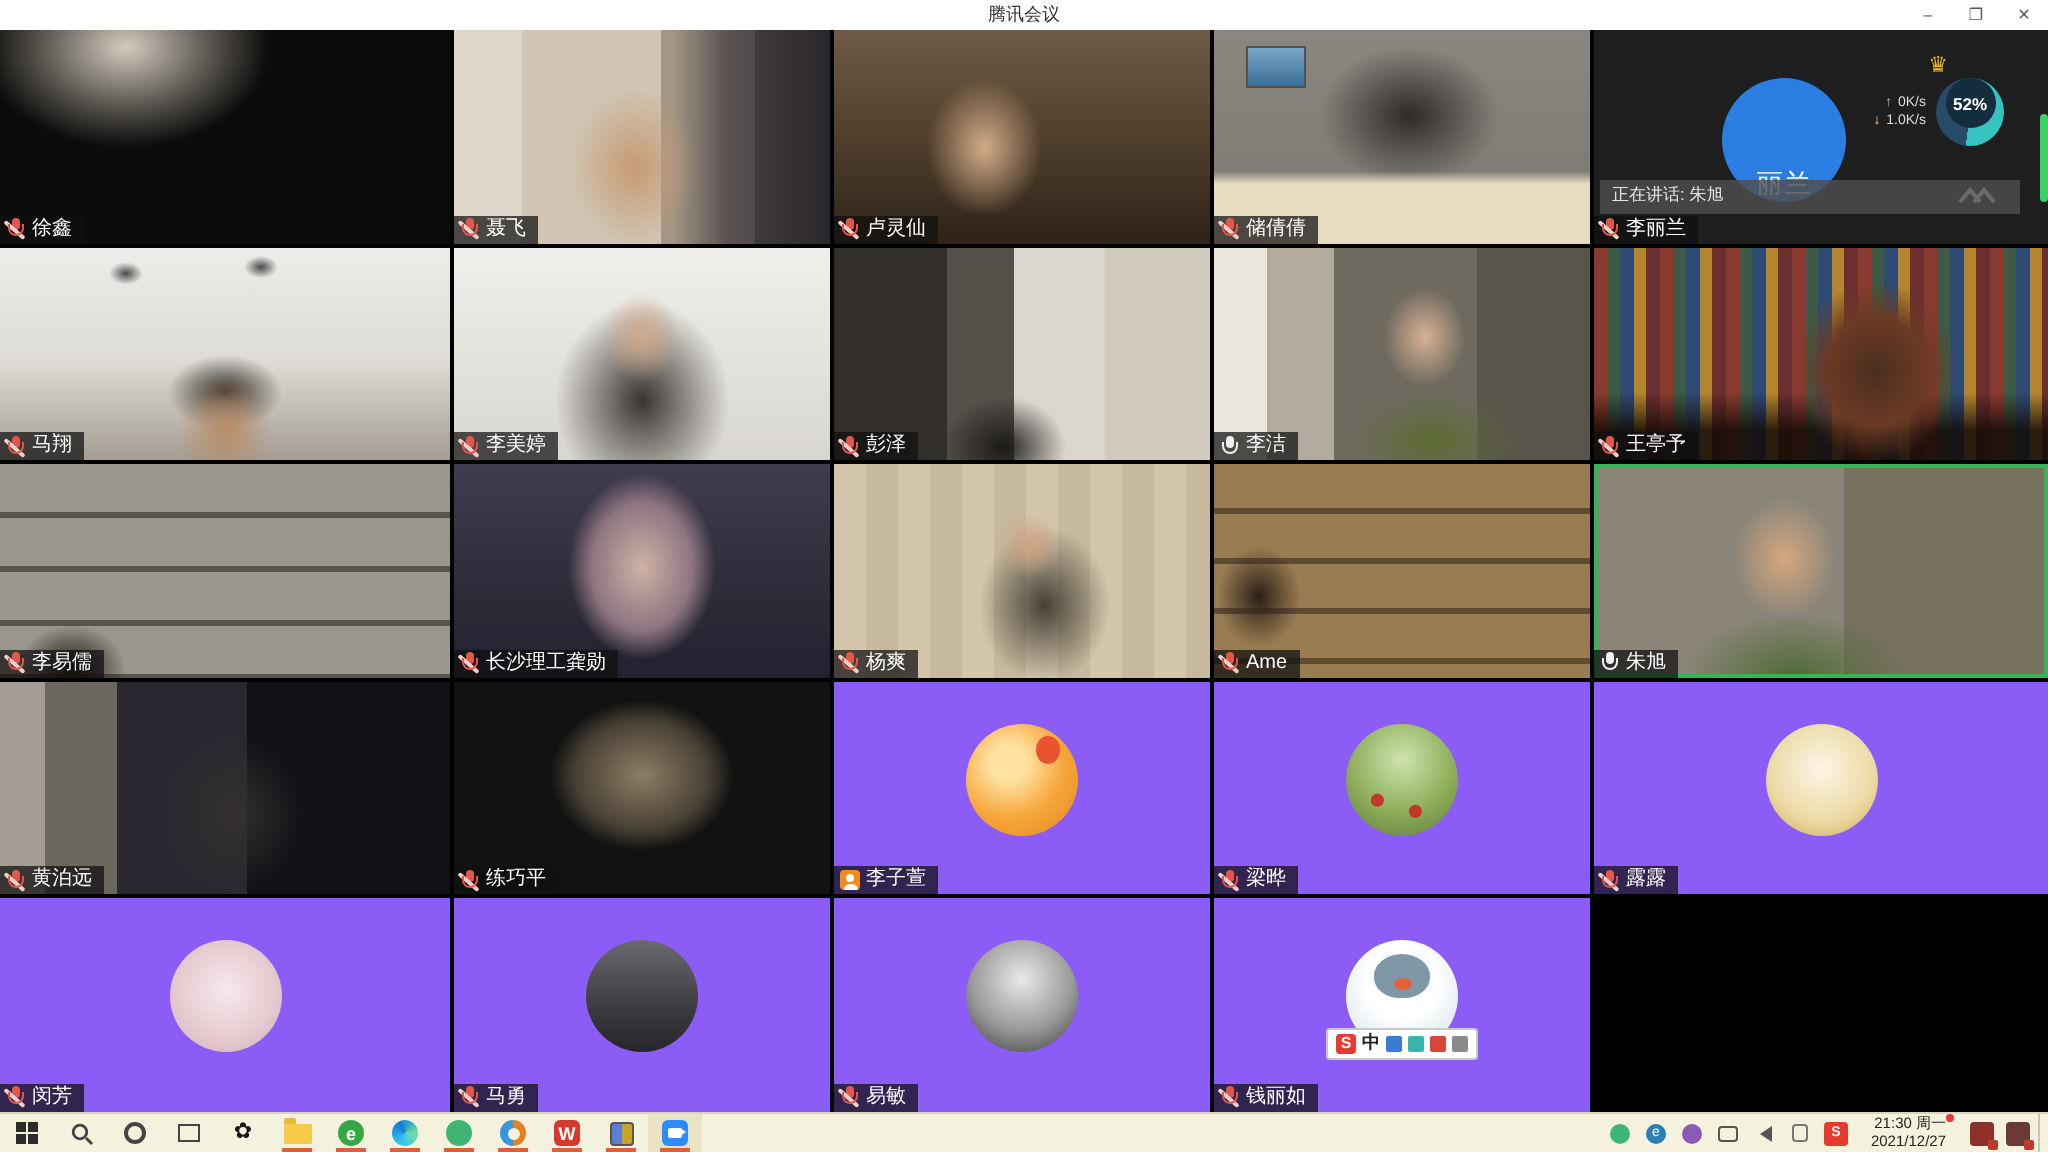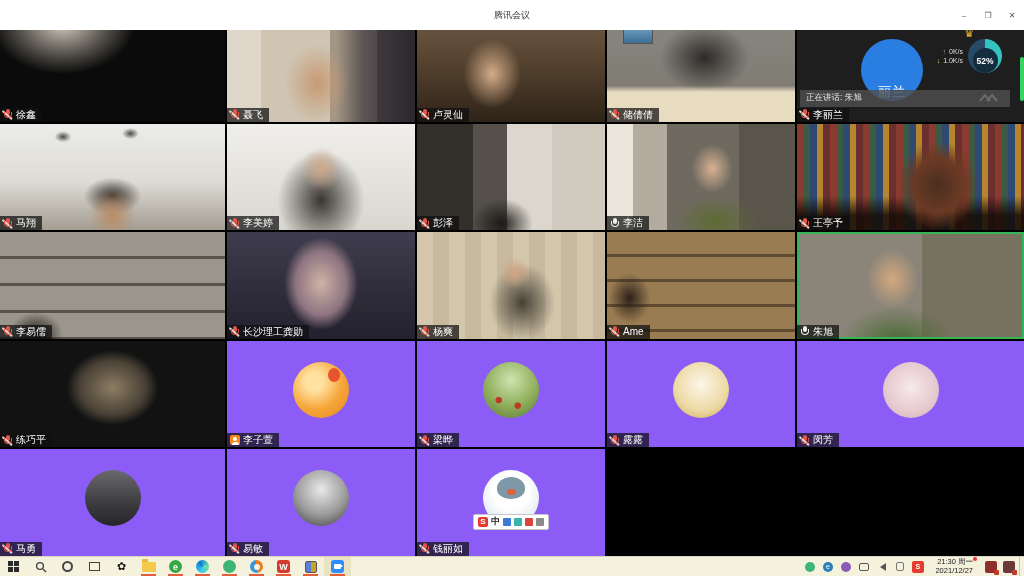--- a/index.html
+++ b/index.html
@@ -1,20 +1,20 @@
 <!DOCTYPE html>
 <html><head>
 <meta charset="utf-8">
 <style>
   html,body{margin:0;padding:0}
   body{width:1024px;height:576px;position:relative;overflow:hidden;background:#000;
        font-family:"Liberation Sans",sans-serif;-webkit-font-smoothing:antialiased}
 
   
-  .tb{position:absolute;top:0;left:0;width:1024px;height:30px;background:#fff;display:flex;align-items:center;z-index:5}
+  .tb{position:absolute;top:0;left:0;width:1024px;height:15px;background:#fff;display:flex;align-items:center;z-index:5}
   .tb-title{position:absolute;left:50%;transform:translateX(-50%);font-size:9px;color:#333}
   .tb-ctrls{margin-left:auto;display:flex;height:100%}
   .tbtn{width:24px;height:100%;display:flex;align-items:center;justify-content:center;font-size:8px;color:#555;cursor:default}
 
   
   .stage{position:absolute;top:15px;left:0;width:1024px;height:541px;background:#000;display:grid;
          grid-template-columns:225px 1fr 1fr 1fr 227px;grid-template-rows:repeat(5,1fr);gap:2px}
   .tile{position:relative;overflow:hidden;background:#8b5cf6}
   .tile.speaking{box-shadow:inset 0 0 0 2px #35b558}
 
@@ -99,21 +99,21 @@
 
   
   .bigav{position:absolute;left:42%;top:24px;transform:translateX(-50%);width:62px;height:62px;border-radius:50%;
          background:#2a7de1;display:flex;align-items:flex-end;justify-content:center;color:#fff;font-size:13px;letter-spacing:1px}
   .stats{position:absolute;right:22px;top:12px;display:flex;flex-direction:column;align-items:flex-end;z-index:2}
   .crown{font-size:11px;color:#f0b429;line-height:12px;margin-right:28px}
   .statrow{display:flex;align-items:center;gap:5px}
   .net{display:flex;flex-direction:column;align-items:flex-end;font-size:7px;color:#ddd;line-height:9px}
   .net .up{color:#9db9d8;margin-right:1px}.net .dn{color:#ffd166;margin-right:1px}
   .ring{width:34px;height:34px;border-radius:50%;background:conic-gradient(#35c3c0 0 52%,#274b66 0);
-        display:flex;align-items:flex-end;justify-content:center}
+        display:flex;align-items:flex-start;justify-content:center}
   .ring-in{width:25px;height:25px;border-radius:50%;background:#132c3e;color:#fff;font-size:8.5px;font-weight:bold;
            display:flex;align-items:center;justify-content:center}
   .banner{position:absolute;left:3px;right:14px;bottom:15px;height:17px;background:rgba(78,78,78,.82);
           display:flex;align-items:center;padding:0 6px;color:#e4e4e4;font-size:8.5px;z-index:2}
   .banner svg{margin-left:auto;opacity:.45}
   .scrollhint{position:absolute;right:0;top:42px;width:4px;height:44px;background:#37d463;border-radius:2px;z-index:4}
 
   
   .sgbar{position:absolute;left:50%;transform:translateX(-50%);bottom:26px;height:14px;background:#fff;
          border:1px solid #c8c8c8;border-radius:2px;display:flex;align-items:center;gap:3px;padding:0 4px;z-index:3;white-space:nowrap}
@@ -320,20 +320,28 @@
     </div>
   </div>
 
   <div class="tile t15 speaking">
     <div class="nl">
       <span class="mic on"></span>
       <span class="nm">朱旭</span>
     </div>
   </div>
 
+  <div class="tile t16">
+    <div class="nl">
+      <span class="mic m">
+          <b class="sl"></b>
+        </span>
+      <span class="nm">黄泊远</span>
+    </div>
+  </div>
 
   <div class="tile t17">
     <div class="nl">
       <span class="mic m">
           <b class="sl"></b>
         </span>
       <span class="nm">练巧平</span>
     </div>
   </div>
 

